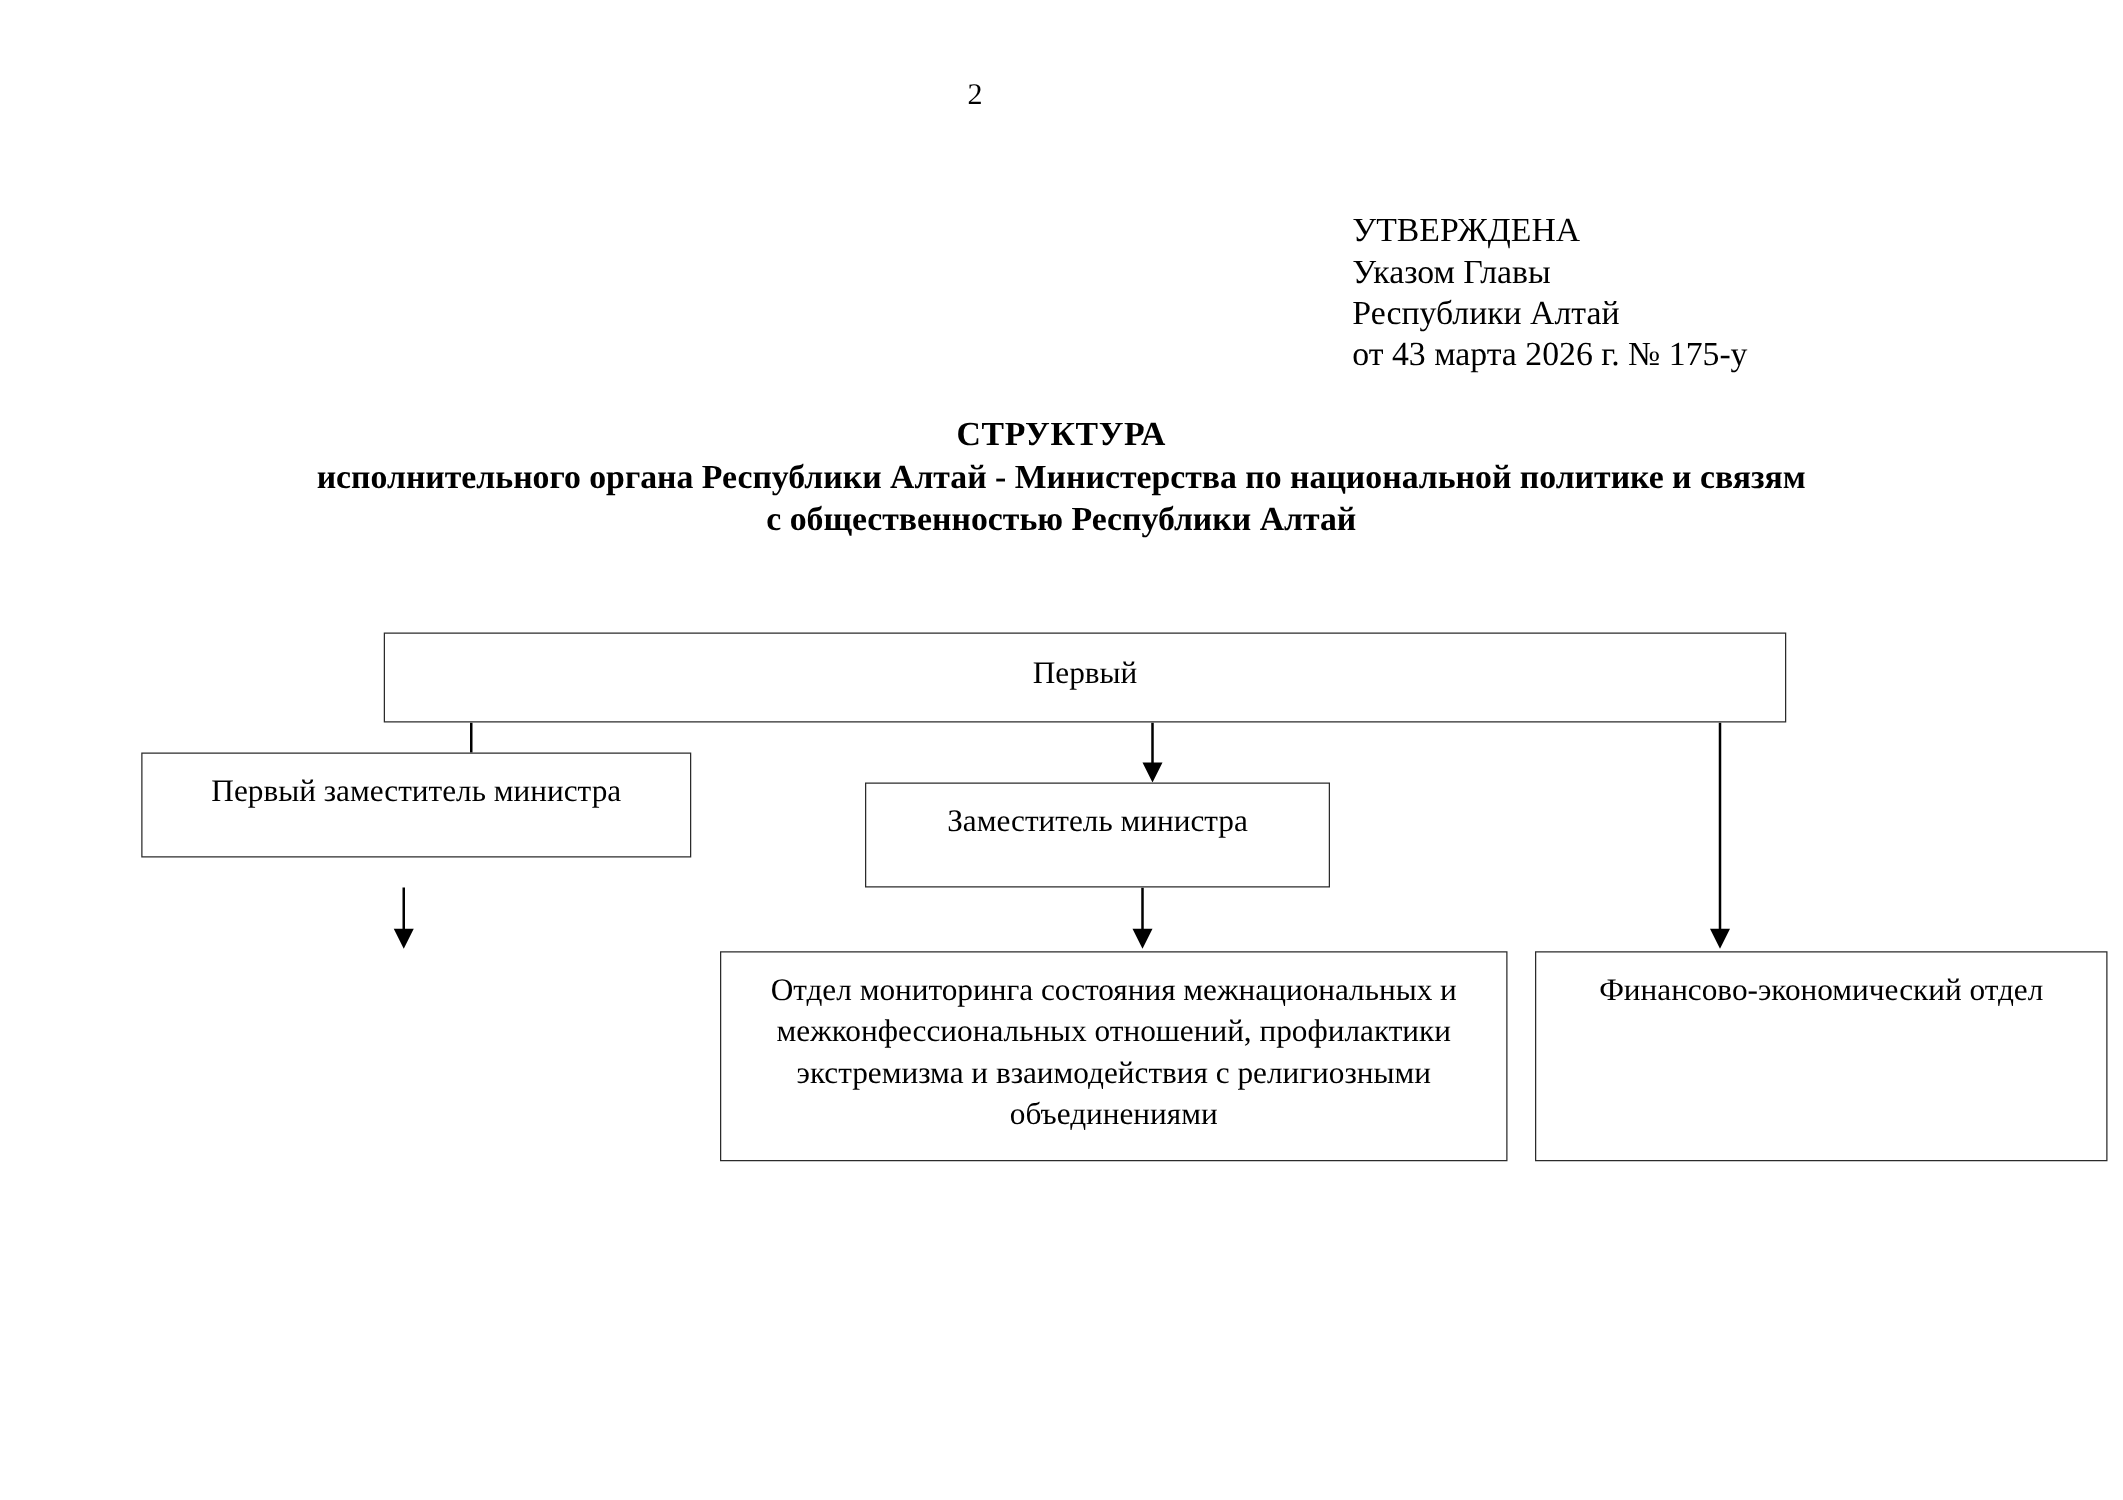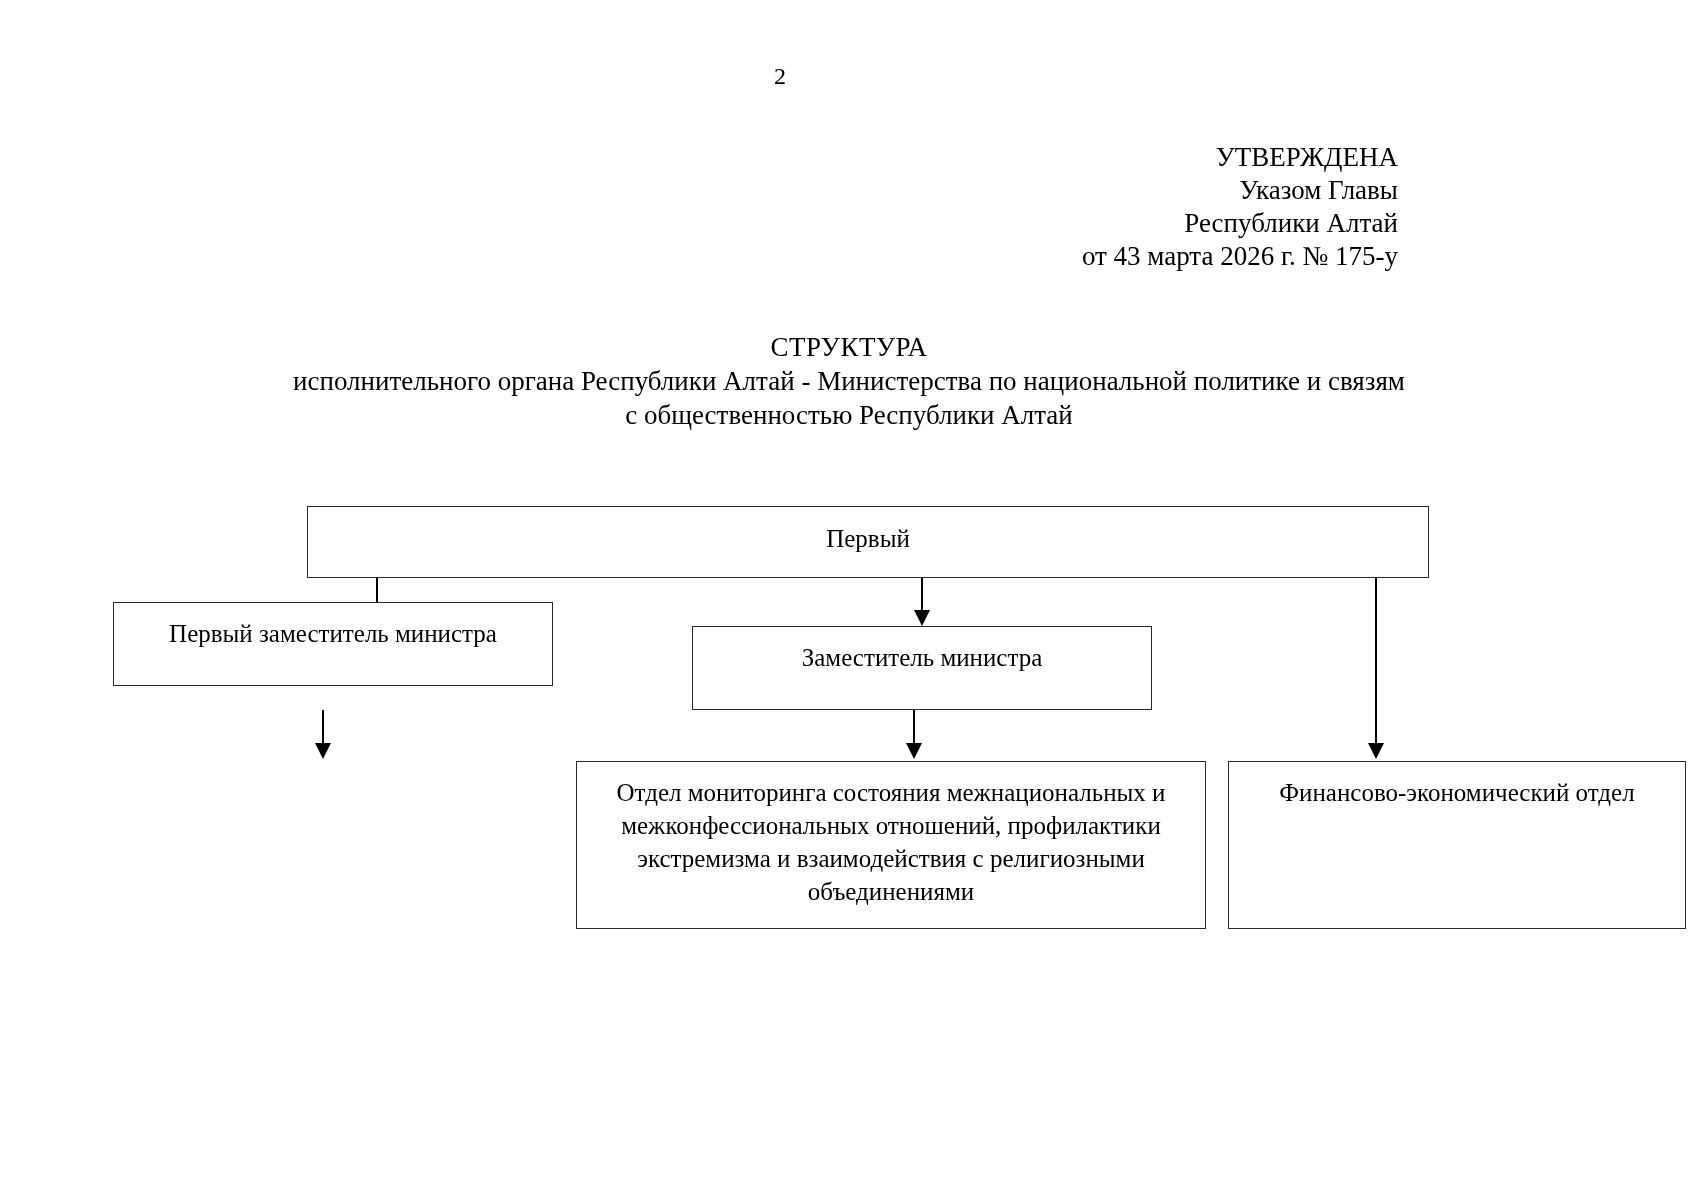--- a/index.html
+++ b/index.html
@@ -29,37 +29,37 @@
     left: 0;
     width: 1560px;
     text-align: center;
     font-size: 24px;
     line-height: 28px;
   }
 
   
   .approval-block {
     position: absolute;
-    top: 141px;
+    top: 168px;
     right: 300px;
-    text-align: right;
+    text-align: left;
     font-size: 27px;
     line-height: 33px;
     white-space: nowrap;
   }
   .approval-block div { white-space: nowrap; }
 
   
   .title-block {
     position: absolute;
     top: 330px;
     left: 0;
     width: 1698px;
     text-align: center;
-    font-weight: normal;
+    font-weight: bold;
     font-size: 27px;
     line-height: 34px;
   }
   .title-main { letter-spacing: 0.5px; }
 
   
   .chart {
     position: absolute;
     top: 0;
     left: 0;
@@ -93,21 +93,21 @@
   .node-first-deputy {
     left: 113px;
     top: 602px;
     width: 440px;
     height: 84px;
     justify-content: flex-end;
   }
   .node-deputy {
     left: 692px;
     top: 626px;
-    width: 460px;
+    width: 372px;
     height: 84px;
     font-family: Liberation Serif, serif;
   }
   .node-dept-policy {
     left: 113px;
     top: 761px;
     width: 440px;
     height: 168px;
   }
   .node-dept-monitoring {

